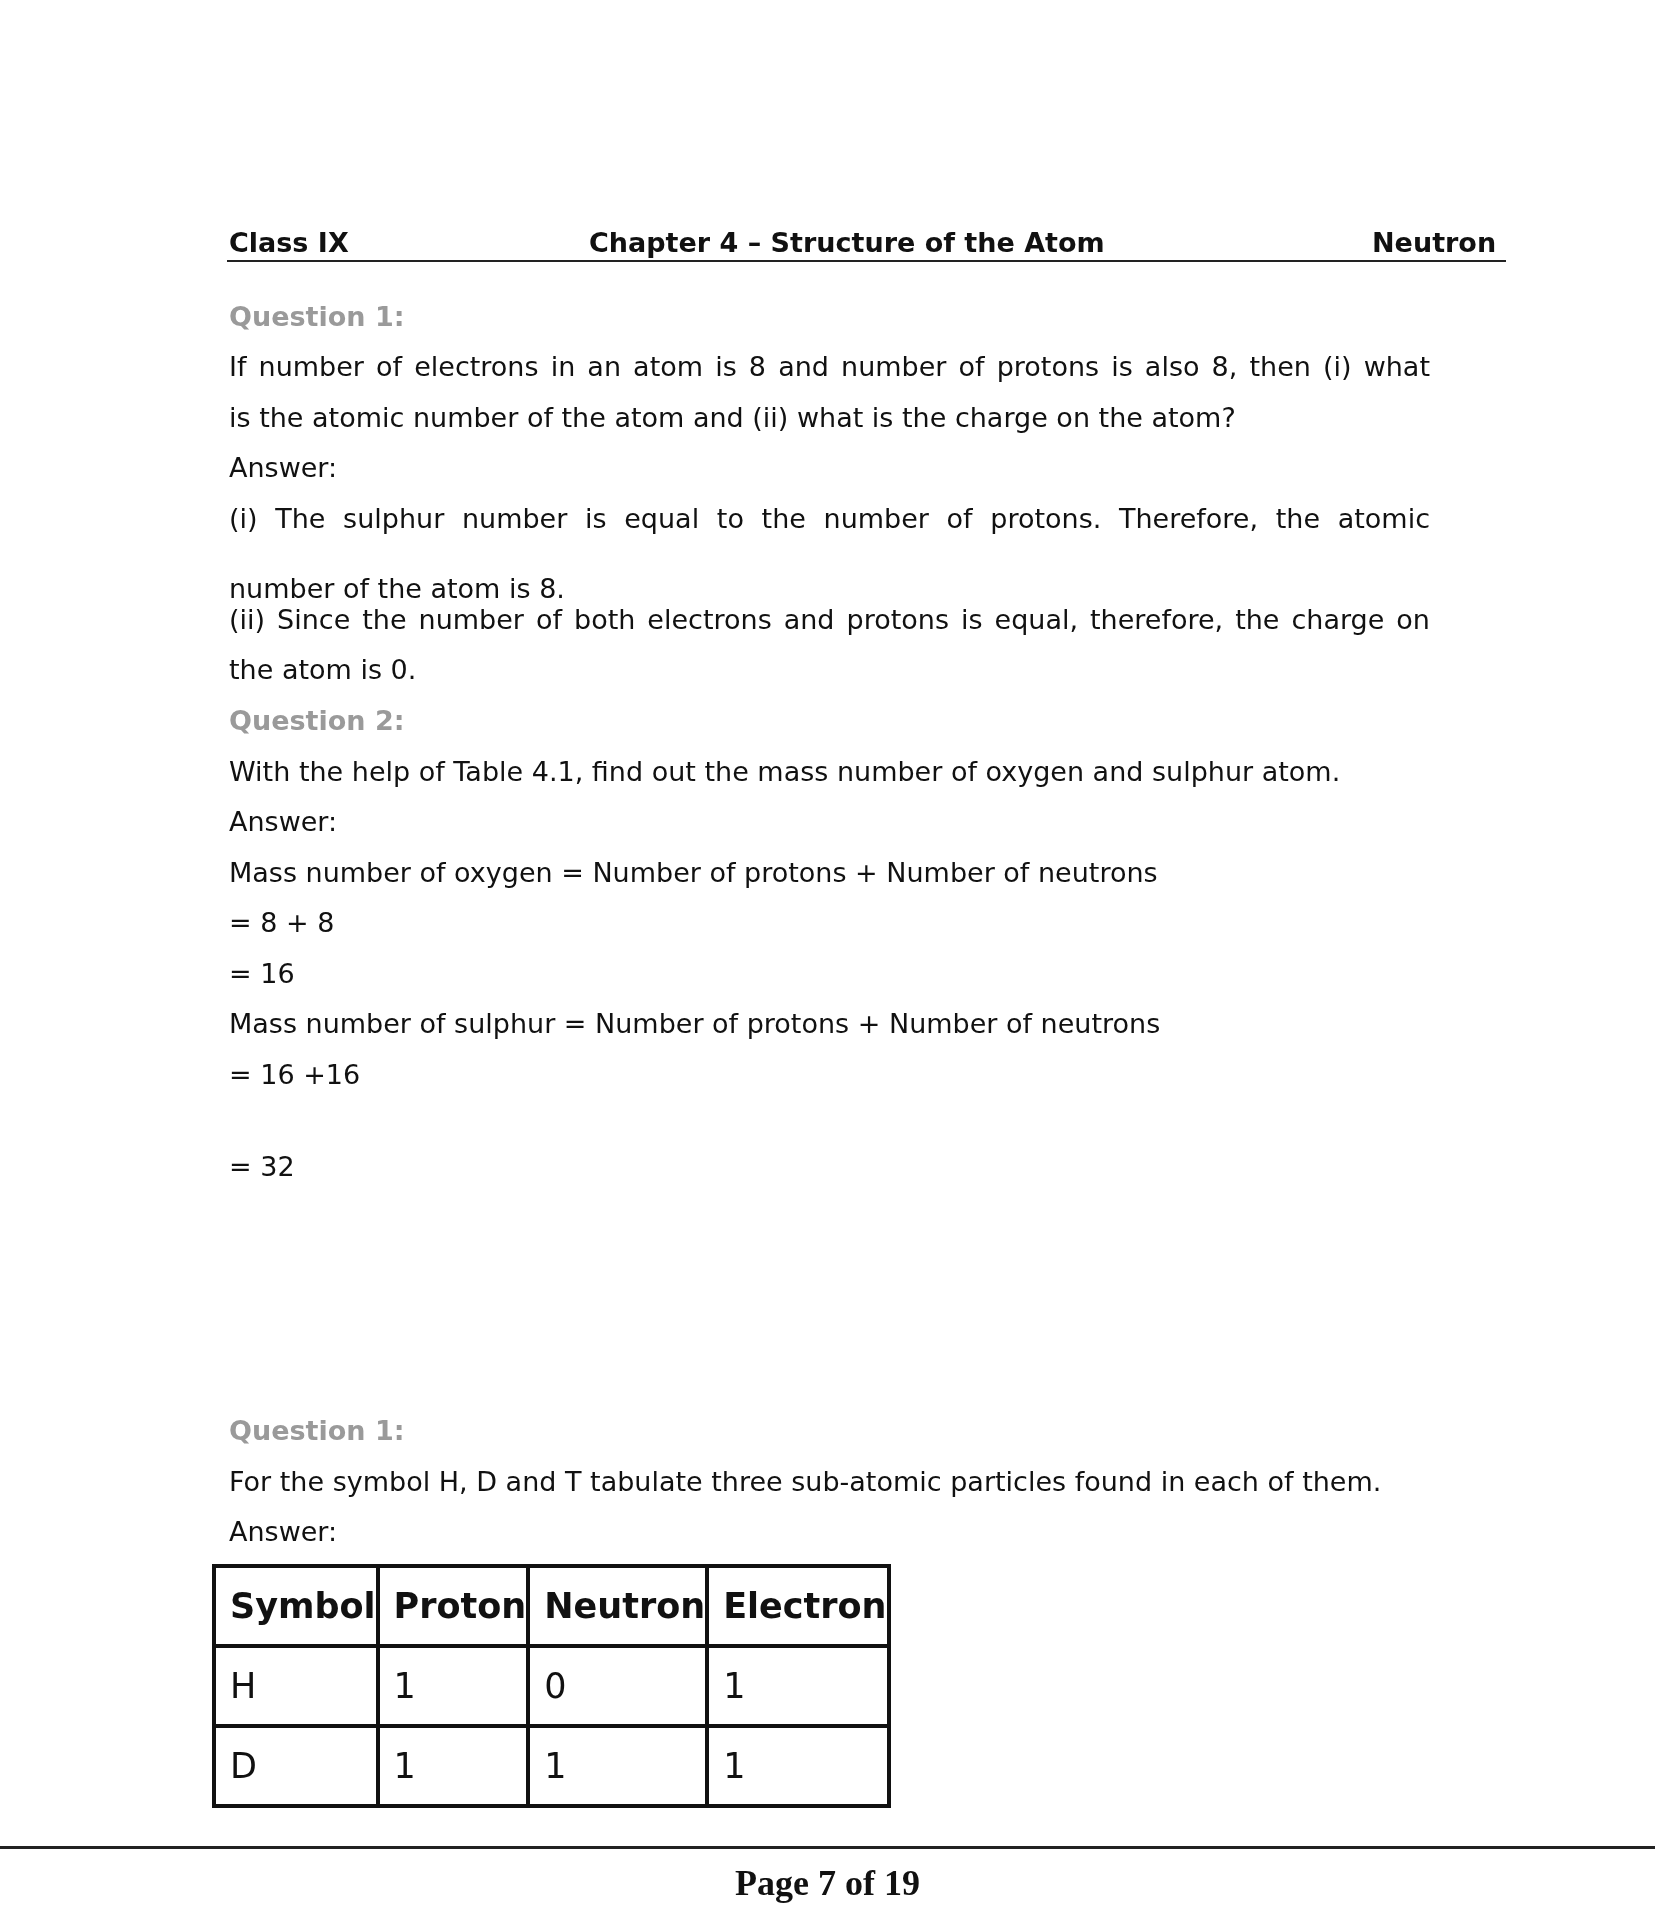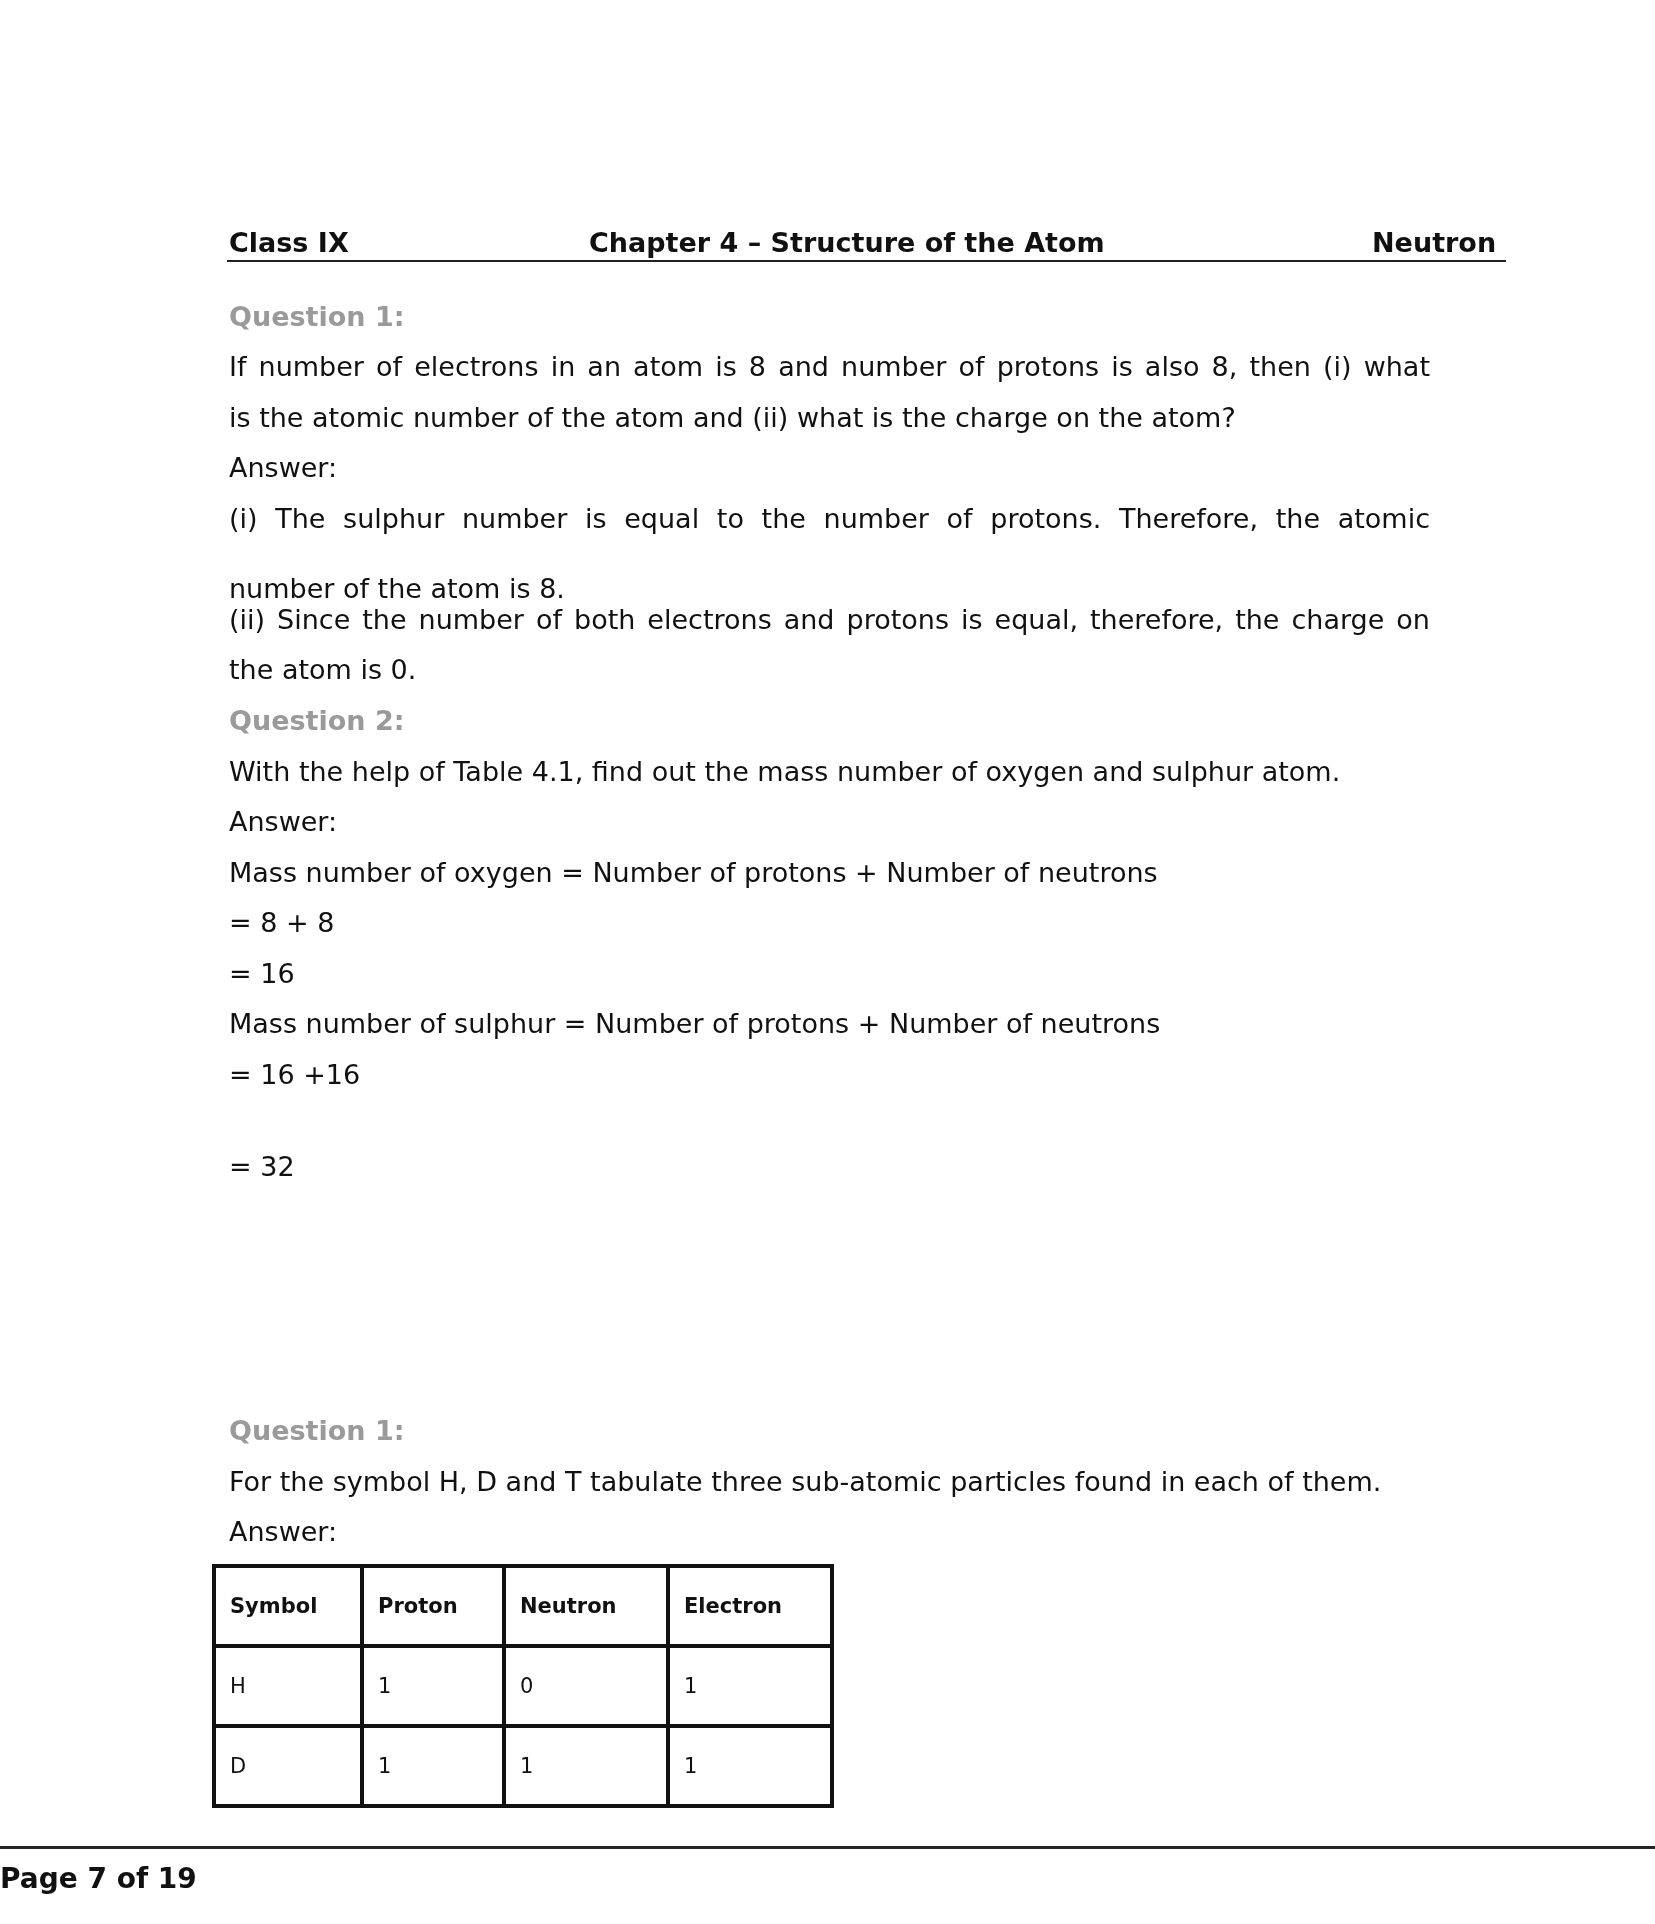--- a/index.html
+++ b/index.html
@@ -3,25 +3,25 @@
 <meta charset="utf-8">
 <style>
   html, body { margin:0; padding:0; background:#fff; }
   body { width:1655px; height:1924px; position:relative; overflow:hidden;
          font-family:"DejaVu Sans", sans-serif; color:#111; }
   .hdr { position:absolute; top:226px; font-size:27px; line-height:34px;font-weight:bold; }
   .rule-top { position:absolute; left:227px; width:1279px; top:260px; height:2px; background:#222; }
   .ln { position:absolute; left:229px; font-size:27px; line-height:34px; white-space:nowrap; }
   .q { color:#9a9a9a; font-weight:bold;text-align:center; }
   .just { width:1201px; text-align:justify; text-align-last:justify; white-space:normal; }
-  table.t { position:absolute; left:212px; top:1564px; border-collapse:collapse; font-size:21px; }
+  table.t { position:absolute; left:212px; top:1564px; border-collapse:collapse; font-size:35px; }
   table.t td { border:4px solid #111; height:76px; padding:0 0 0 14px; vertical-align:middle; }
   table.t th { border:4px solid #111; height:76px; padding:0 0 0 14px; text-align:left; font-weight:bold; }
   .rule-bot { position:absolute; left:0; width:1655px; top:1846px; height:3px; background:#222; }
-  .pg { position:absolute; left:0; width:1655px; top:1862px; font-weight:bold; font-size:28px; }
+  .pg { position:absolute; left:0; width:1655px; top:1862px; text-align:center; font-weight:bold; font-size:36px;font-family:Liberation Serif, serif; }
 </style>
 </head>
 <body>
 
 <div class="hdr" style="left:229px">Class IX</div>
 <div class="hdr" style="left:589px">Chapter 4 – Structure of the Atom</div>
 <div class="hdr" style="left:1372px">Neutron</div>
 <div class="rule-top"></div>
 
 <div class="ln q" style="top:300px">Question 1:</div>

